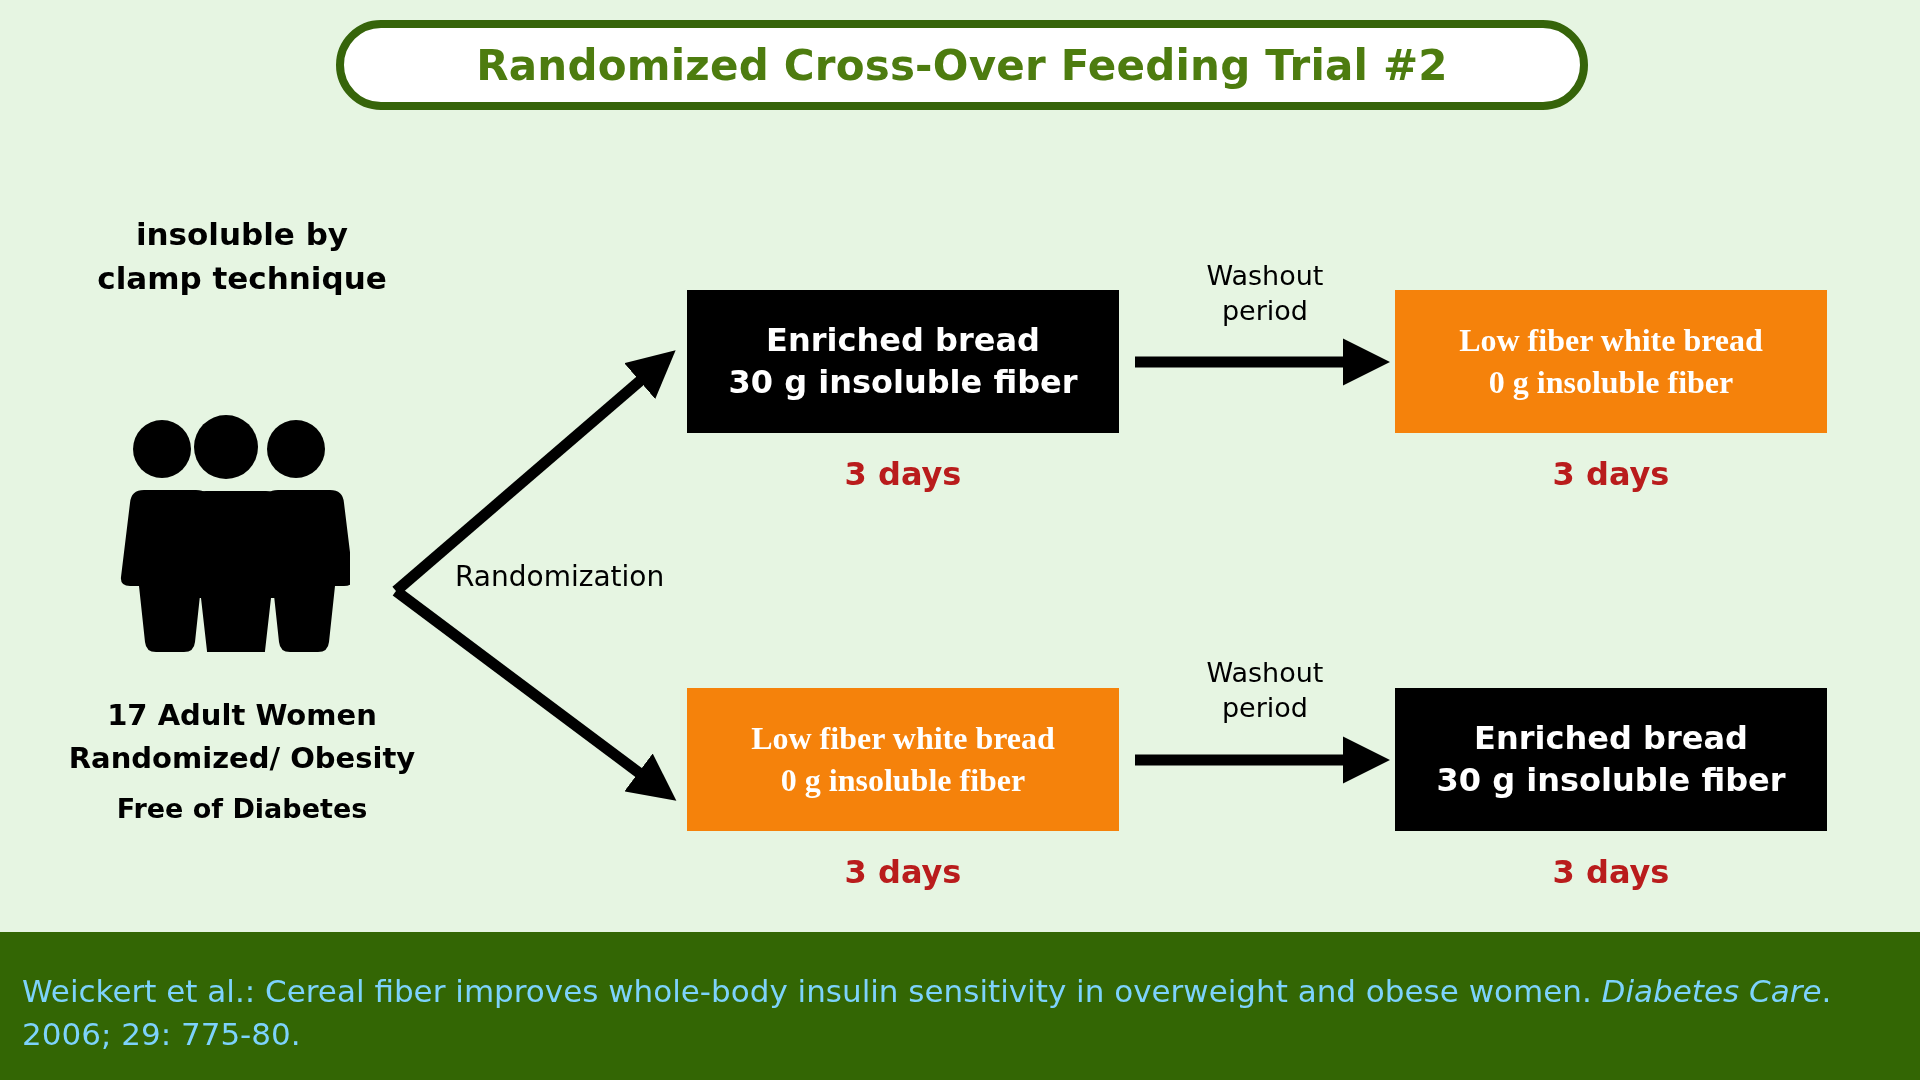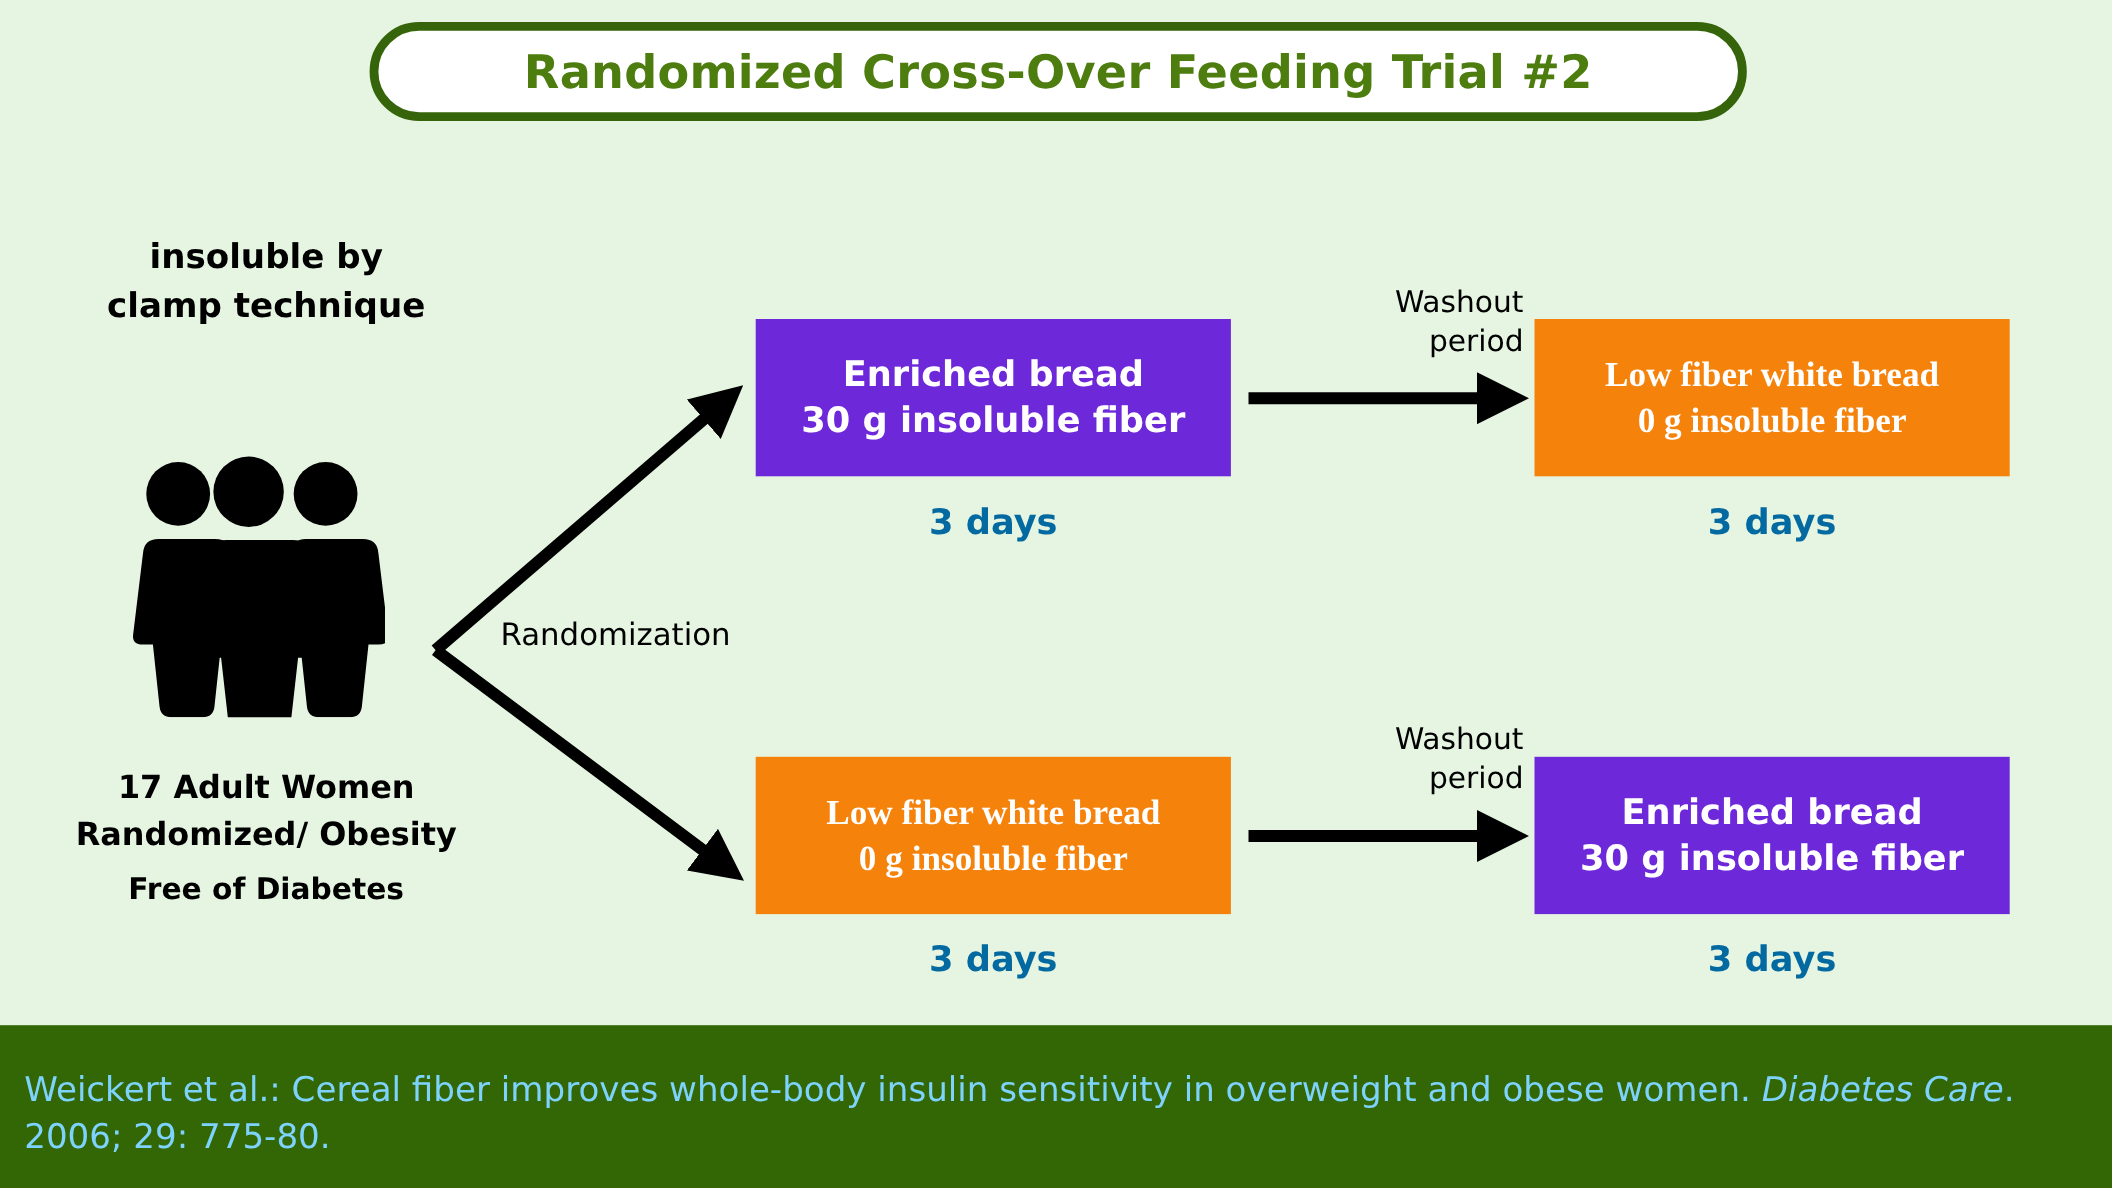--- a/index.html
+++ b/index.html
@@ -41,40 +41,40 @@
   .left-foot .l2{font-size:29px;font-weight:bold;display:block;margin-bottom:22px;}
   .left-foot .l3{font-size:27px;font-weight:bold;display:block;}
 
   
   .fbox{
     position:absolute;width:432px;height:143px;
     display:flex;flex-direction:column;align-items:center;justify-content:center;
     box-sizing:border-box;color:#ffffff;
   }
   .fbox .ln{font-size:32px;font-weight:bold;line-height:1.30;white-space:nowrap;}
-  .green{background:#6d28d9;}
+  .green{background:#000000;}
   .orange{background:#f5820b;font-family:Liberation Serif, serif;}
 
   #box-a{left:687px;top:290px;}
   #box-b{left:1395px;top:290px;}
   #box-c{left:687px;top:688px;}
   #box-d{left:1395px;top:688px;}
 
   .days{
     position:absolute;width:432px;text-align:center;
-    font-size:32px;font-weight:bold;color:#0369a1;
+    font-size:32px;font-weight:bold;color:#b91c1c;
   }
   #days-a{left:687px;top:455px;}
   #days-b{left:1395px;top:455px;}
   #days-c{left:687px;top:853px;}
   #days-d{left:1395px;top:853px;}
 
   
   .wash{
-    position:absolute;width:240px;text-align:right;
+    position:absolute;width:240px;text-align:center;
     font-size:27px;font-weight:normal;color:#000;line-height:1.30;
   }
   #wash-top{left:1145px;top:258px;}
   #wash-bot{left:1145px;top:655px;}
 
   .randomization{
     position:absolute;left:455px;top:560px;width:280px;
     font-size:28px;font-weight:normal;color:#000;text-align:left;
   }
 

